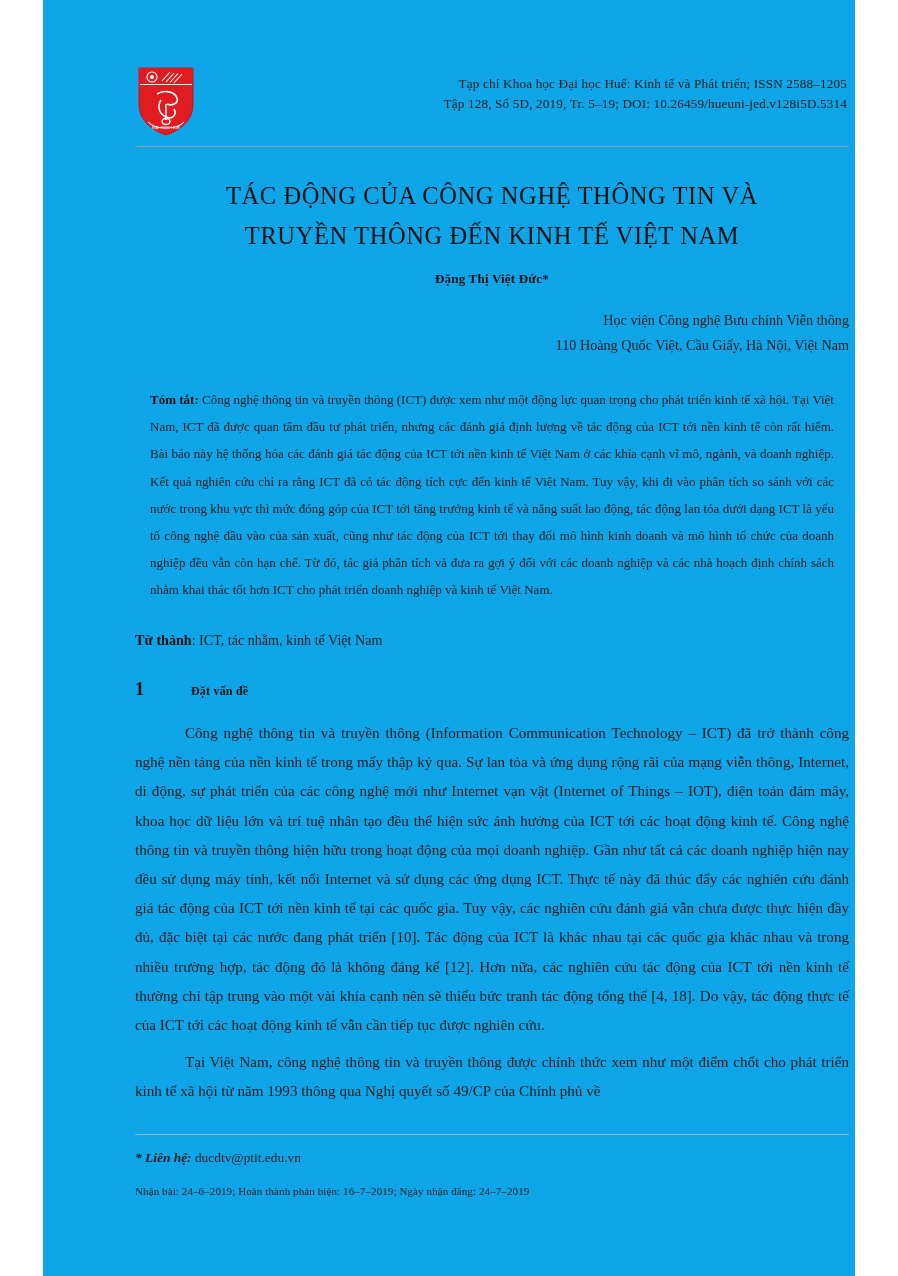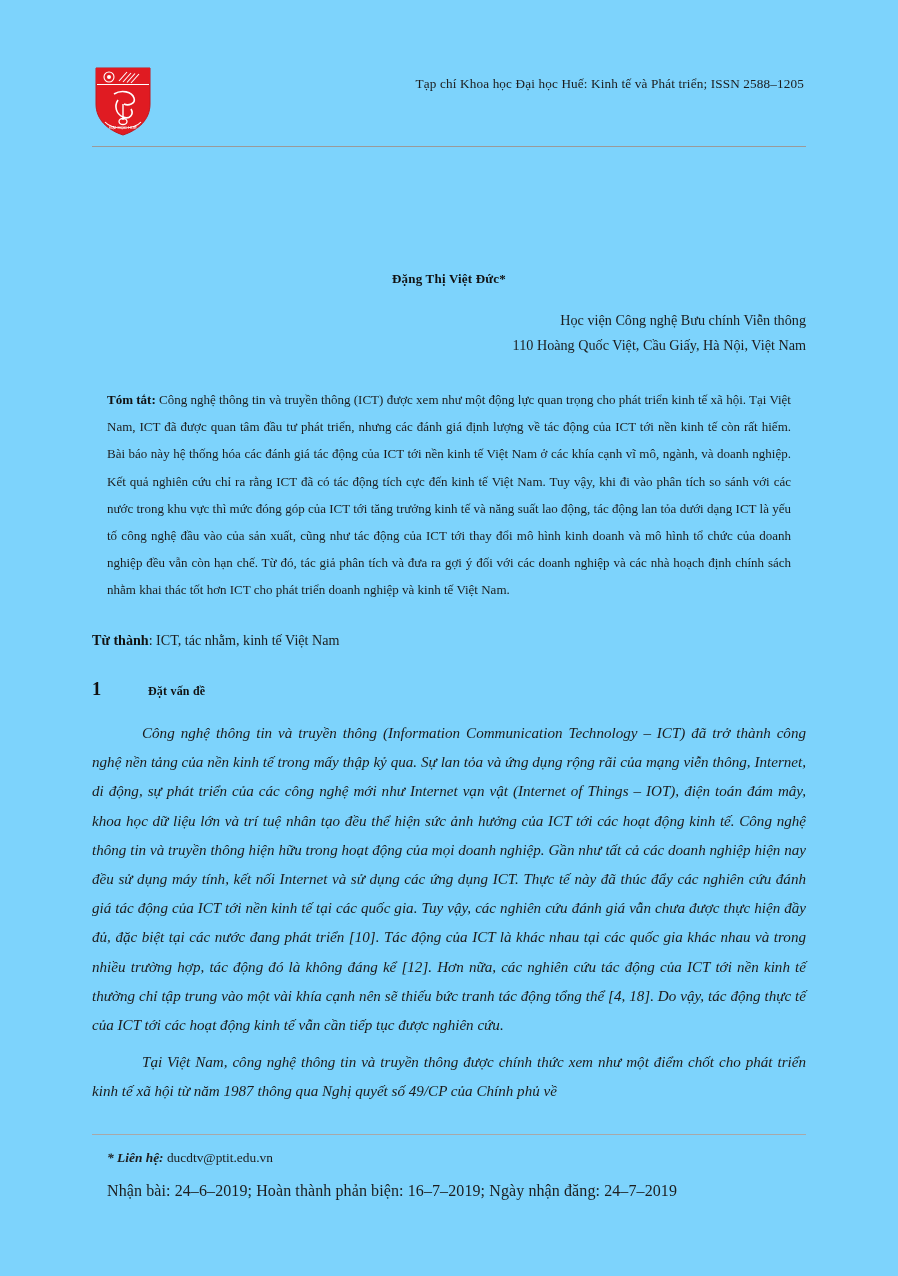--- a/index.html
+++ b/index.html
@@ -6,24 +6,24 @@
     margin: 0;
     padding: 0;
     background: #ffffff;
   }
   body {
     font-family: "Liberation Serif", "DejaVu Serif", serif;
     color: #1a1a1a;
   }
   .page {
     position: relative;
-    width: 898px;
+    width: 812px;
     height: 1276px;
     margin: 0 auto;
-    background: #7dd3fc;
+    background: #0ea5e9;
     overflow: hidden;
     box-sizing: border-box;
   }
 
   
   .masthead {
     position: absolute;
     left: 92px;
     top: 62px;
     width: 714px;
@@ -173,42 +173,40 @@
   }
   .body-text p {
     margin: 0 0 8px 0;
     font-size: 15.1px;
     line-height: 29.2px;
     text-align: justify;
     text-justify: inter-word;
     text-indent: 50px;
     color: #1b1b1b;
     hyphens: none;
-    font-style: italic;
   }
 
   
   .footnote {
     position: absolute;
     left: 92px;
     top: 1146px;
     width: 714px;
-    margin-left: 15px;
   }
   .footnote .fn-contact {
     font-size: 13.4px;
     line-height: 24px;
     color: #1d1d1d;
   }
   .footnote .fn-contact .fn-lead {
     font-style: italic;
     font-weight: bold;
   }
   .footnote .fn-dates {
-    font-size: 16px;
+    font-size: 11px;
     line-height: 26px;
     margin-top: 8px;
     color: #1d1d1d;
     letter-spacing: 0.1px;
   }
 </style>
 </head>
 <body>
 
 <div class="page">
@@ -232,25 +230,30 @@
         <path d="M31 40 L31 56" stroke="#ffffff" stroke-width="1.4"></path>
         <ellipse cx="31" cy="57.5" rx="4" ry="3" fill="none" stroke="#ffffff" stroke-width="1.3"></ellipse>
         <path d="M13 58 C20 66 42 66 49 58" fill="none" stroke="#ffffff" stroke-width="1.1"></path>
         <g fill="#ffffff" font-size="4.2" font-family="Liberation Sans, sans-serif">
           <text x="31" y="65" text-anchor="middle">ĐẠI HỌC HUẾ</text>
         </g>
       </svg>
     </div>
     <div class="masthead-lines">
       <div class="mline">Tạp chí Khoa học Đại học Huế: Kinh tế và Phát triển; ISSN 2588–1205</div>
+      <div class="mline">Tập 128, Số 5D, 2019, Tr. 5–19; DOI: 10.26459/hueuni-jed.v128i5D.5314</div>
     </div>
   </div>
 
   <div class="rule rule-top"></div>
 
+  <div class="title-block">
+    <div class="title-line">TÁC ĐỘNG CỦA CÔNG NGHỆ THÔNG TIN VÀ</div>
+    <div class="title-line">TRUYỀN THÔNG ĐẾN KINH TẾ VIỆT NAM</div>
+  </div>
 
   <div class="author-block">
     <div class="author-name">Đặng Thị Việt Đức*</div>
   </div>
   <div class="affil-block">
     <div class="affil-line">Học viện Công nghệ Bưu chính Viễn thông</div>
     <div class="affil-line">110 Hoàng Quốc Việt, Cầu Giấy, Hà Nội, Việt Nam</div>
   </div>
 
   <div class="abstract">
@@ -259,21 +262,21 @@
 
   <div class="keywords"><span class="lead">Từ thành</span><span>: ICT, tác nhằm, kinh tế Việt Nam</span></div>
 
   <div class="section-head">
     <div class="section-num">1</div>
     <div class="section-title">Đặt vấn đề</div>
   </div>
 
   <div class="body-text">
     <p>Công nghệ thông tin và truyền thông (Information Communication Technology – ICT) đã trở thành công nghệ nền tảng của nền kinh tế trong mấy thập kỷ qua. Sự lan tỏa và ứng dụng rộng rãi của mạng viễn thông, Internet, di động, sự phát triển của các công nghệ mới như Internet vạn vật (Internet of Things – IOT), điện toán đám mây, khoa học dữ liệu lớn và trí tuệ nhân tạo đều thể hiện sức ảnh hưởng của ICT tới các hoạt động kinh tế. Công nghệ thông tin và truyền thông hiện hữu trong hoạt động của mọi doanh nghiệp. Gần như tất cả các doanh nghiệp hiện nay đều sử dụng máy tính, kết nối Internet và sử dụng các ứng dụng ICT. Thực tế này đã thúc đẩy các nghiên cứu đánh giá tác động của ICT tới nền kinh tế tại các quốc gia. Tuy vậy, các nghiên cứu đánh giá vẫn chưa được thực hiện đầy đủ, đặc biệt tại các nước đang phát triển [10]. Tác động của ICT là khác nhau tại các quốc gia khác nhau và trong nhiều trường hợp, tác động đó là không đáng kể [12]. Hơn nữa, các nghiên cứu tác động của ICT tới nền kinh tế thường chỉ tập trung vào một vài khía cạnh nên sẽ thiếu bức tranh tác động tổng thể [4, 18]. Do vậy, tác động thực tế của ICT tới các hoạt động kinh tế vẫn cần tiếp tục được nghiên cứu.</p>
-    <p>Tại Việt Nam, công nghệ thông tin và truyền thông được chính thức xem như một điểm chốt cho phát triển kinh tế xã hội từ năm 1987 thông qua Nghị quyết số 49/CP của Chính phủ về</p>
+    <p>Tại Việt Nam, công nghệ thông tin và truyền thông được chính thức xem như một điểm chốt cho phát triển kinh tế xã hội từ năm 1993 thông qua Nghị quyết số 49/CP của Chính phủ về</p>
   </div>
 
   <div class="rule rule-bottom"></div>
 
   <div class="footnote">
     <div class="fn-contact"><span class="fn-lead">* Liên hệ:</span><span> ducdtv@ptit.edu.vn</span></div>
     <div class="fn-dates">Nhận bài: 24–6–2019; Hoàn thành phản biện: 16–7–2019; Ngày nhận đăng: 24–7–2019</div>
   </div>
 
 </div>

